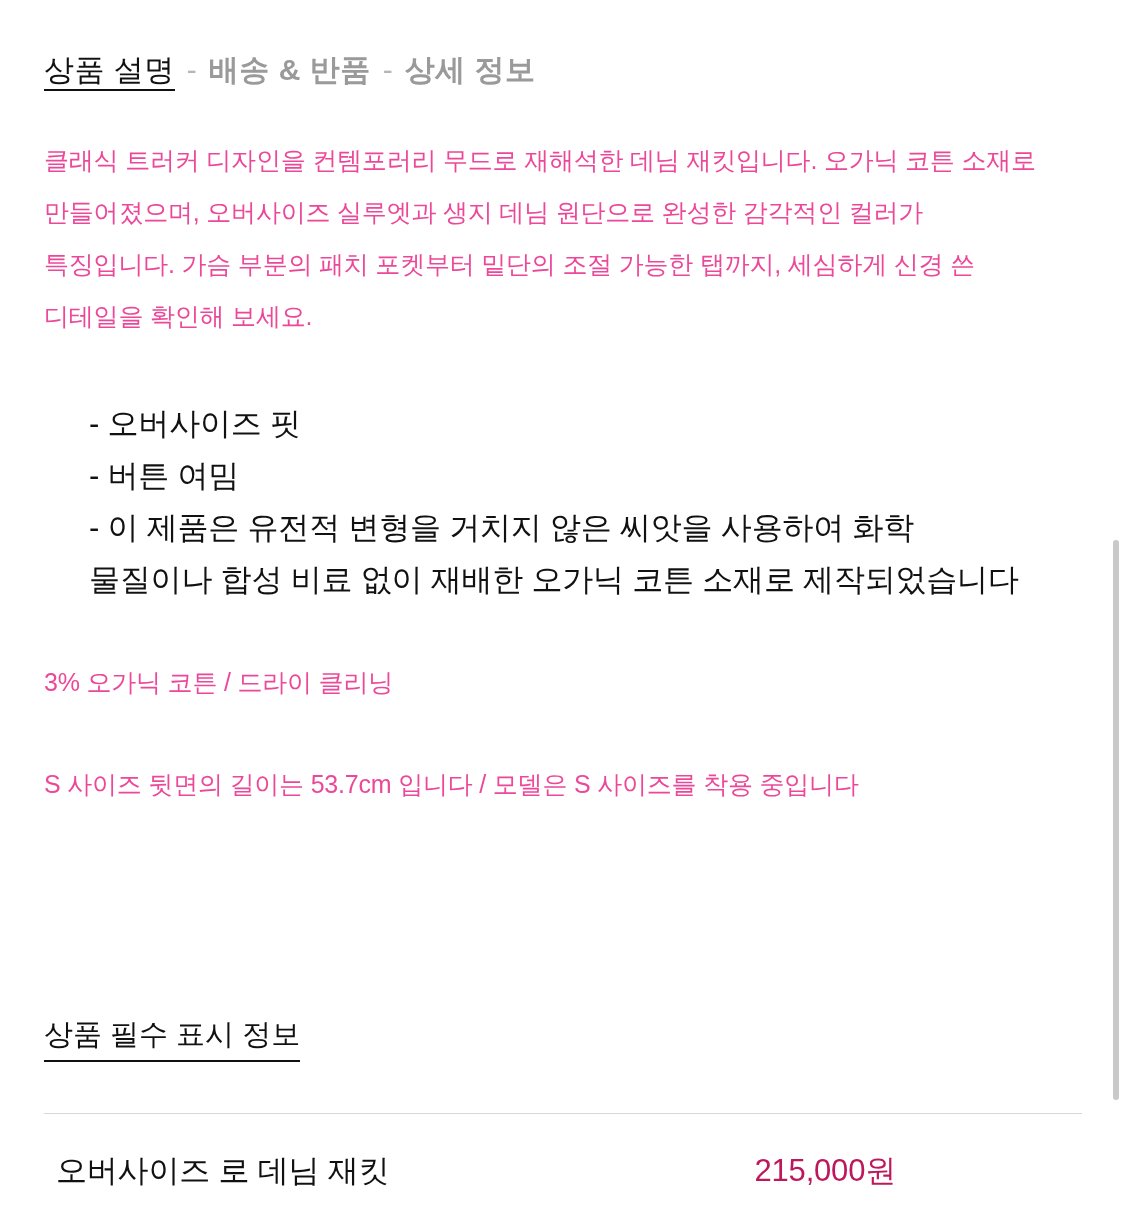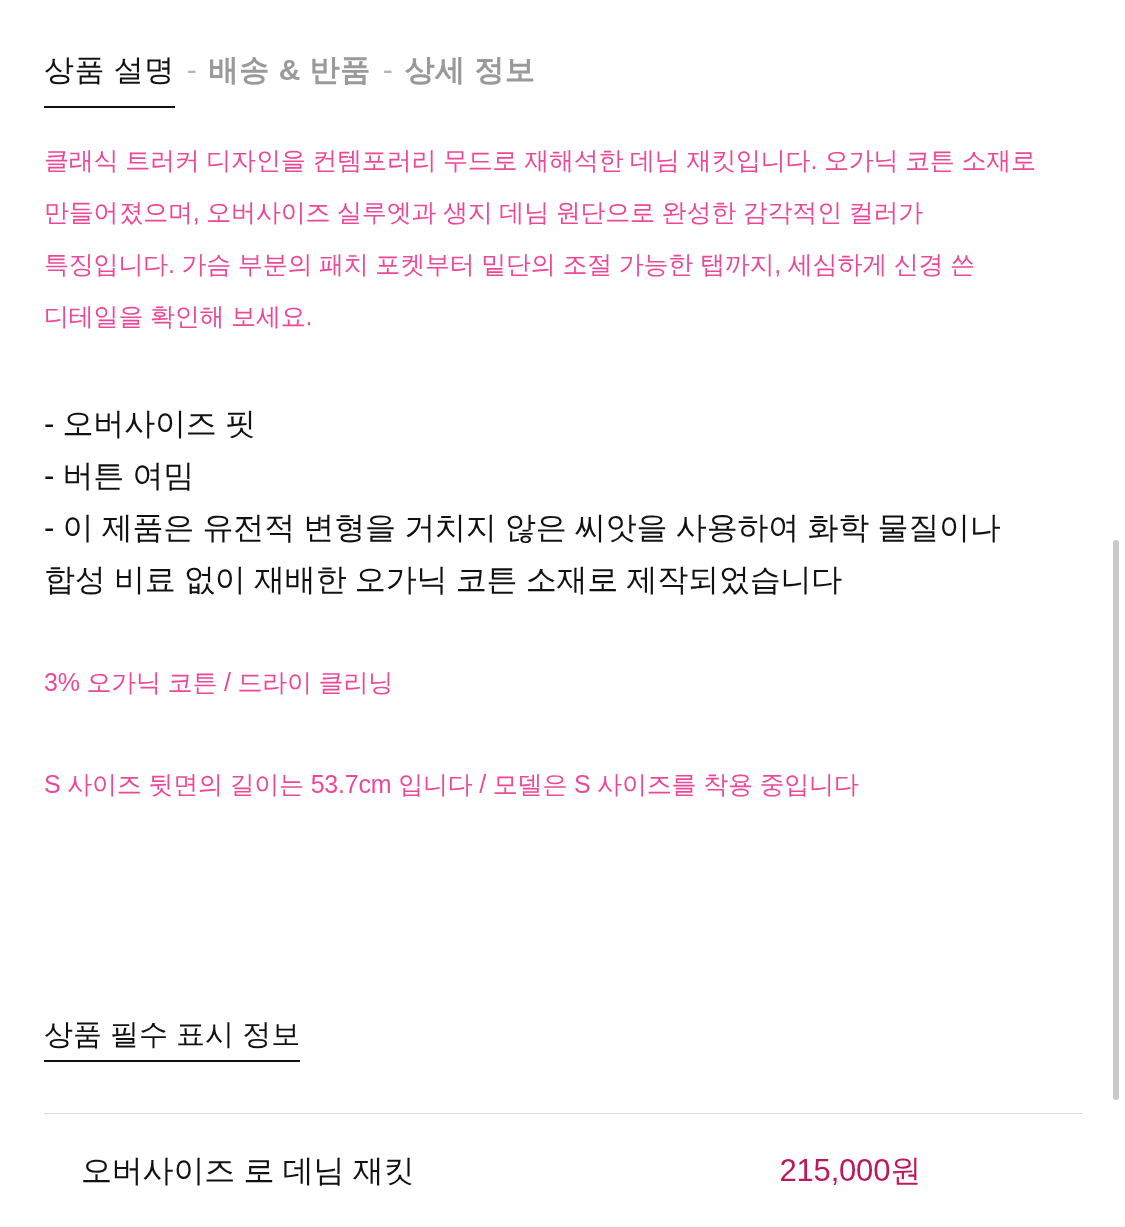--- a/index.html
+++ b/index.html
@@ -28,21 +28,21 @@
   }
   .tab {
     font-size: 30px;
     letter-spacing: 0.5px;
     line-height: 1.2;
     white-space: nowrap;
   }
   .tab.active {
     color: #111111;
     border-bottom: 2px solid #111111;
-    padding-bottom: 18px;
+    padding-bottom: 1px;
   }
   .tab.inactive {
     color: #9a9a9a;
     font-weight: bold;
   }
   .tab-sep {
     font-size: 30px;
     color: #b5b5b5;
     padding: 0 12px;
   }
@@ -65,20 +65,21 @@
   .gap-lg { height: 56px; }
   .gap-md { height: 50px; }
 
   .bullets {
     font-size: 31px;
     line-height: 52px;
     color: #111111;
     letter-spacing: -0.2px;
     white-space: pre-wrap;
     word-break: keep-all;
+    margin-left: 45px;
   }
 
   
   .req-info-wrap {
     position: absolute;
     left: 44px;
     top: 1014px;
   }
   .req-info {
     display: inline-block;
@@ -104,21 +105,20 @@
     left: 0;
     top: 1114px;
     width: 940px;
     height: 113px;
     background: #ffffff;
     display: flex;
     align-items: center;
     justify-content: space-between;
     box-sizing: border-box;
     padding: 0 44px 0 56px;
-    margin-left: 25px;
   }
   .product-name {
     font-size: 31px;
     color: #111111;
     letter-spacing: -0.2px;
     white-space: nowrap;
   }
   .product-price {
     font-size: 31px;
     color: #be185d;

